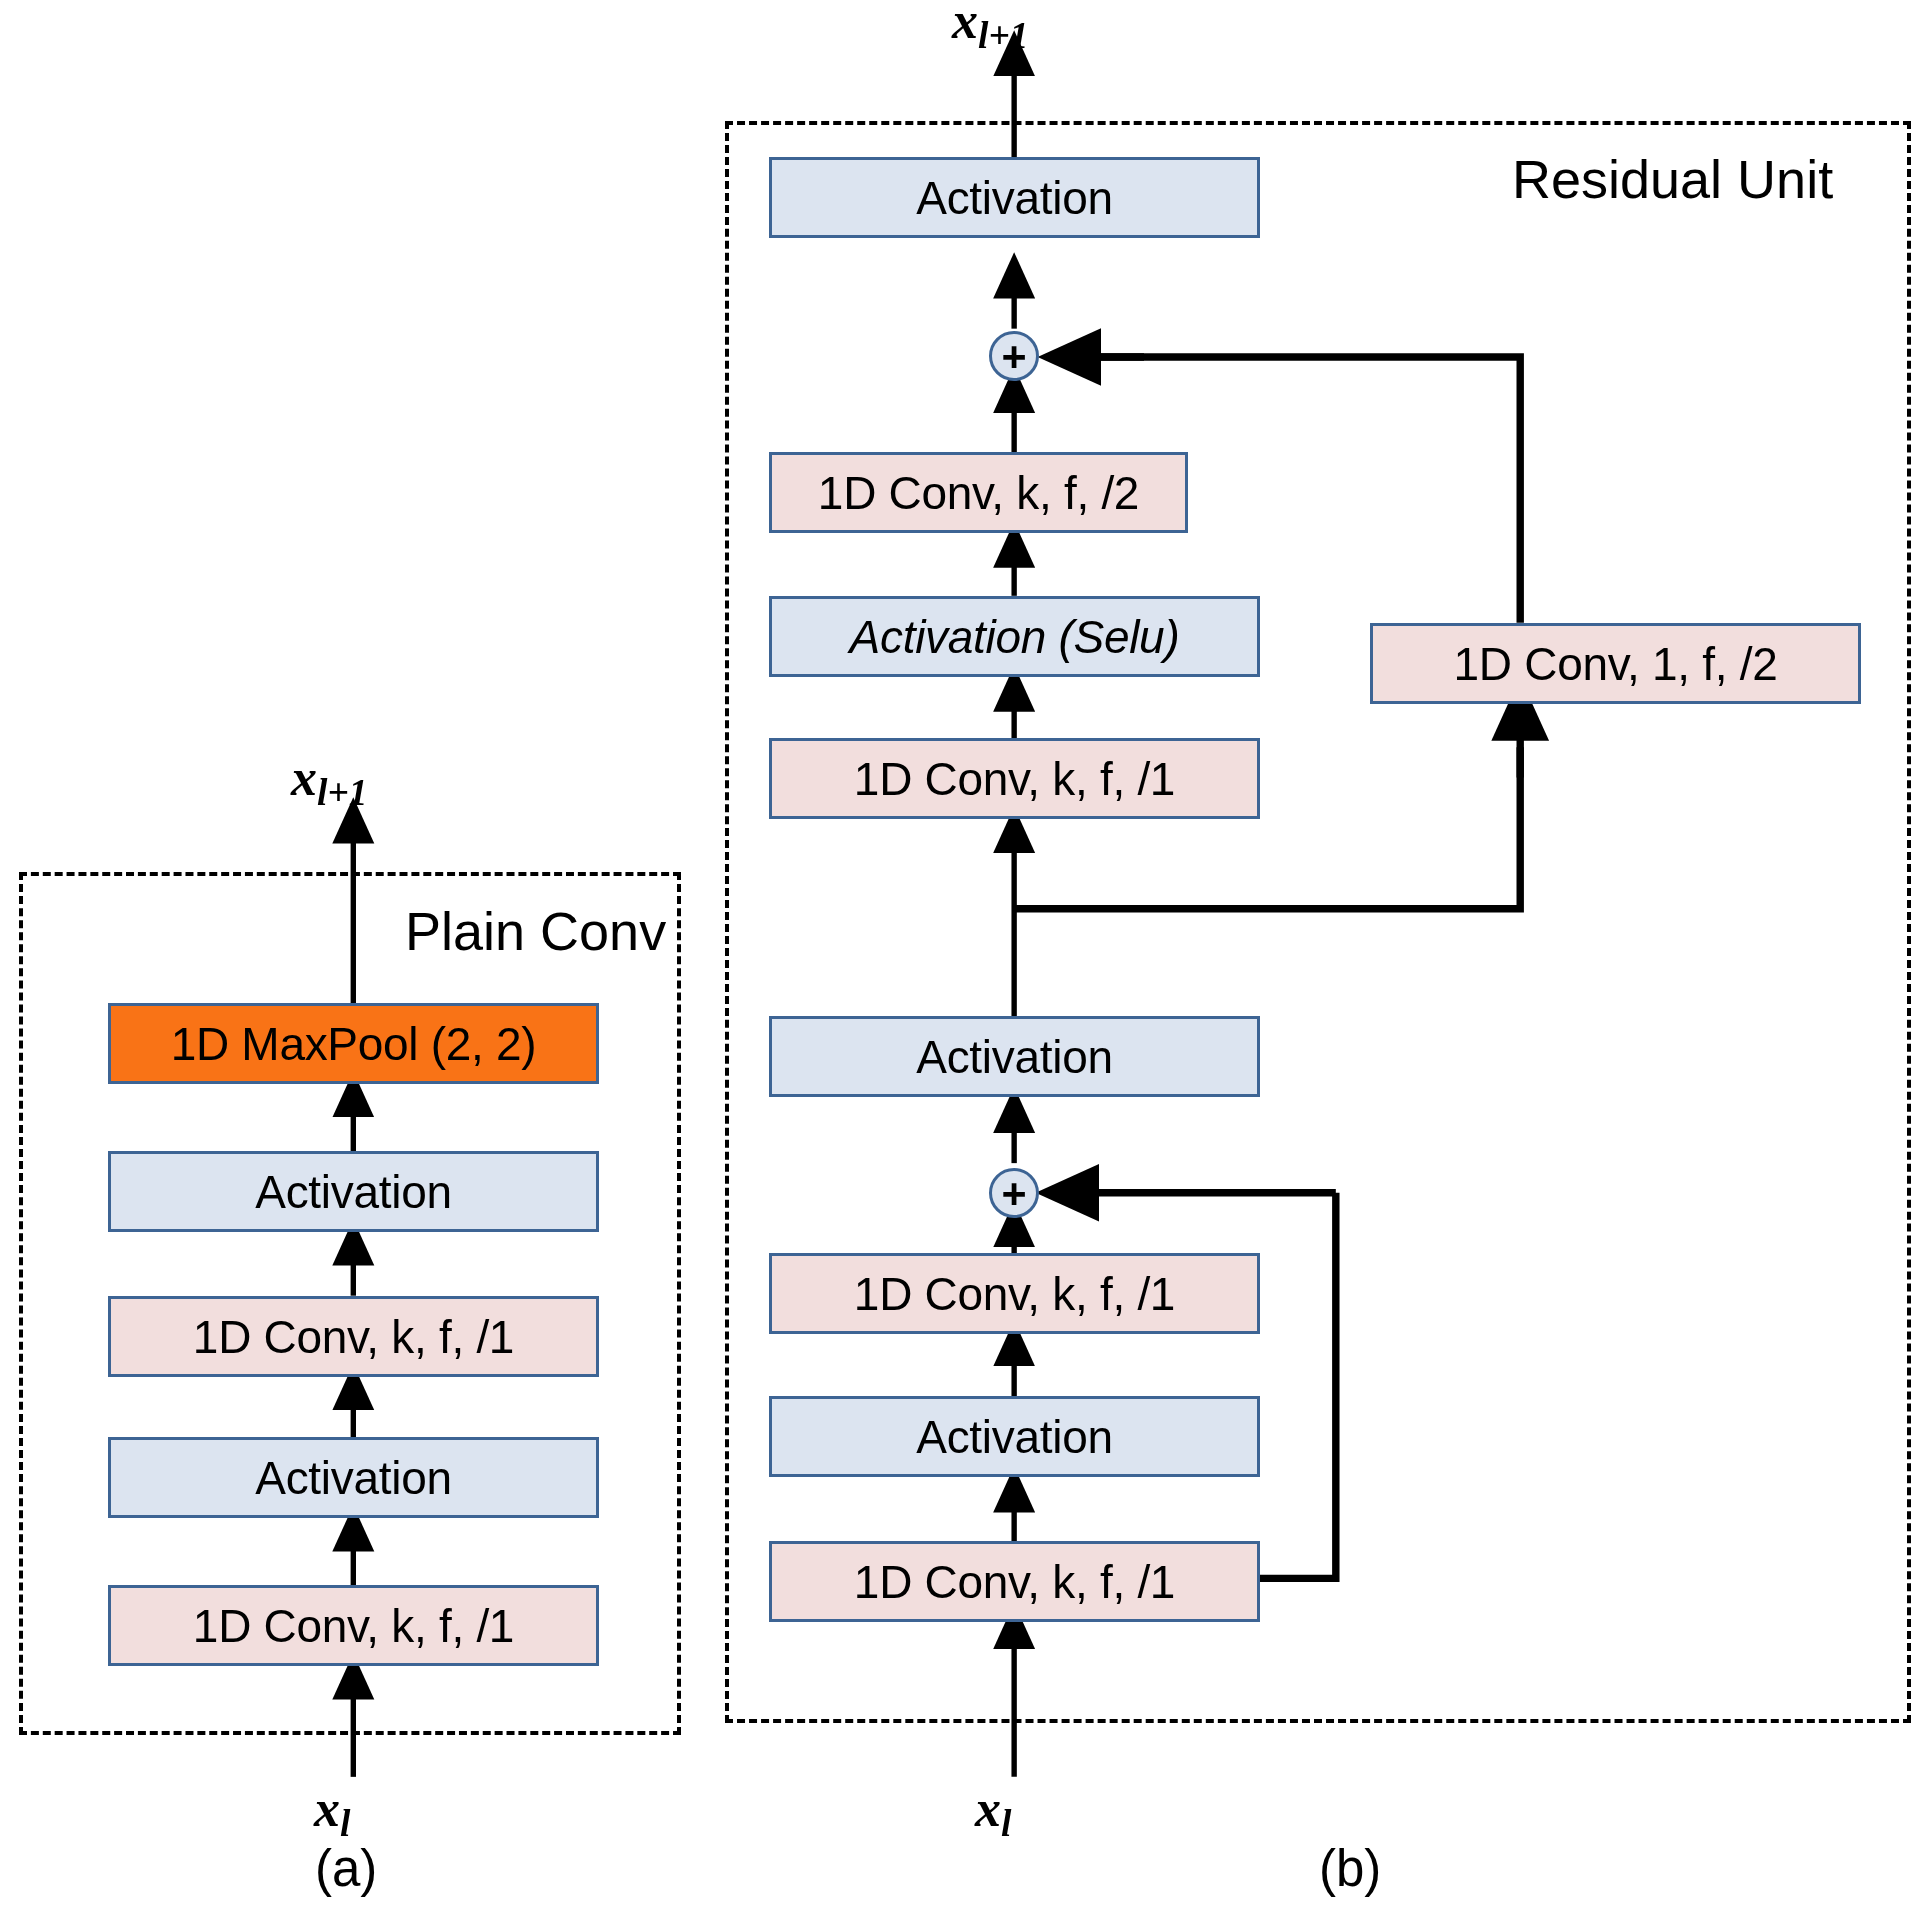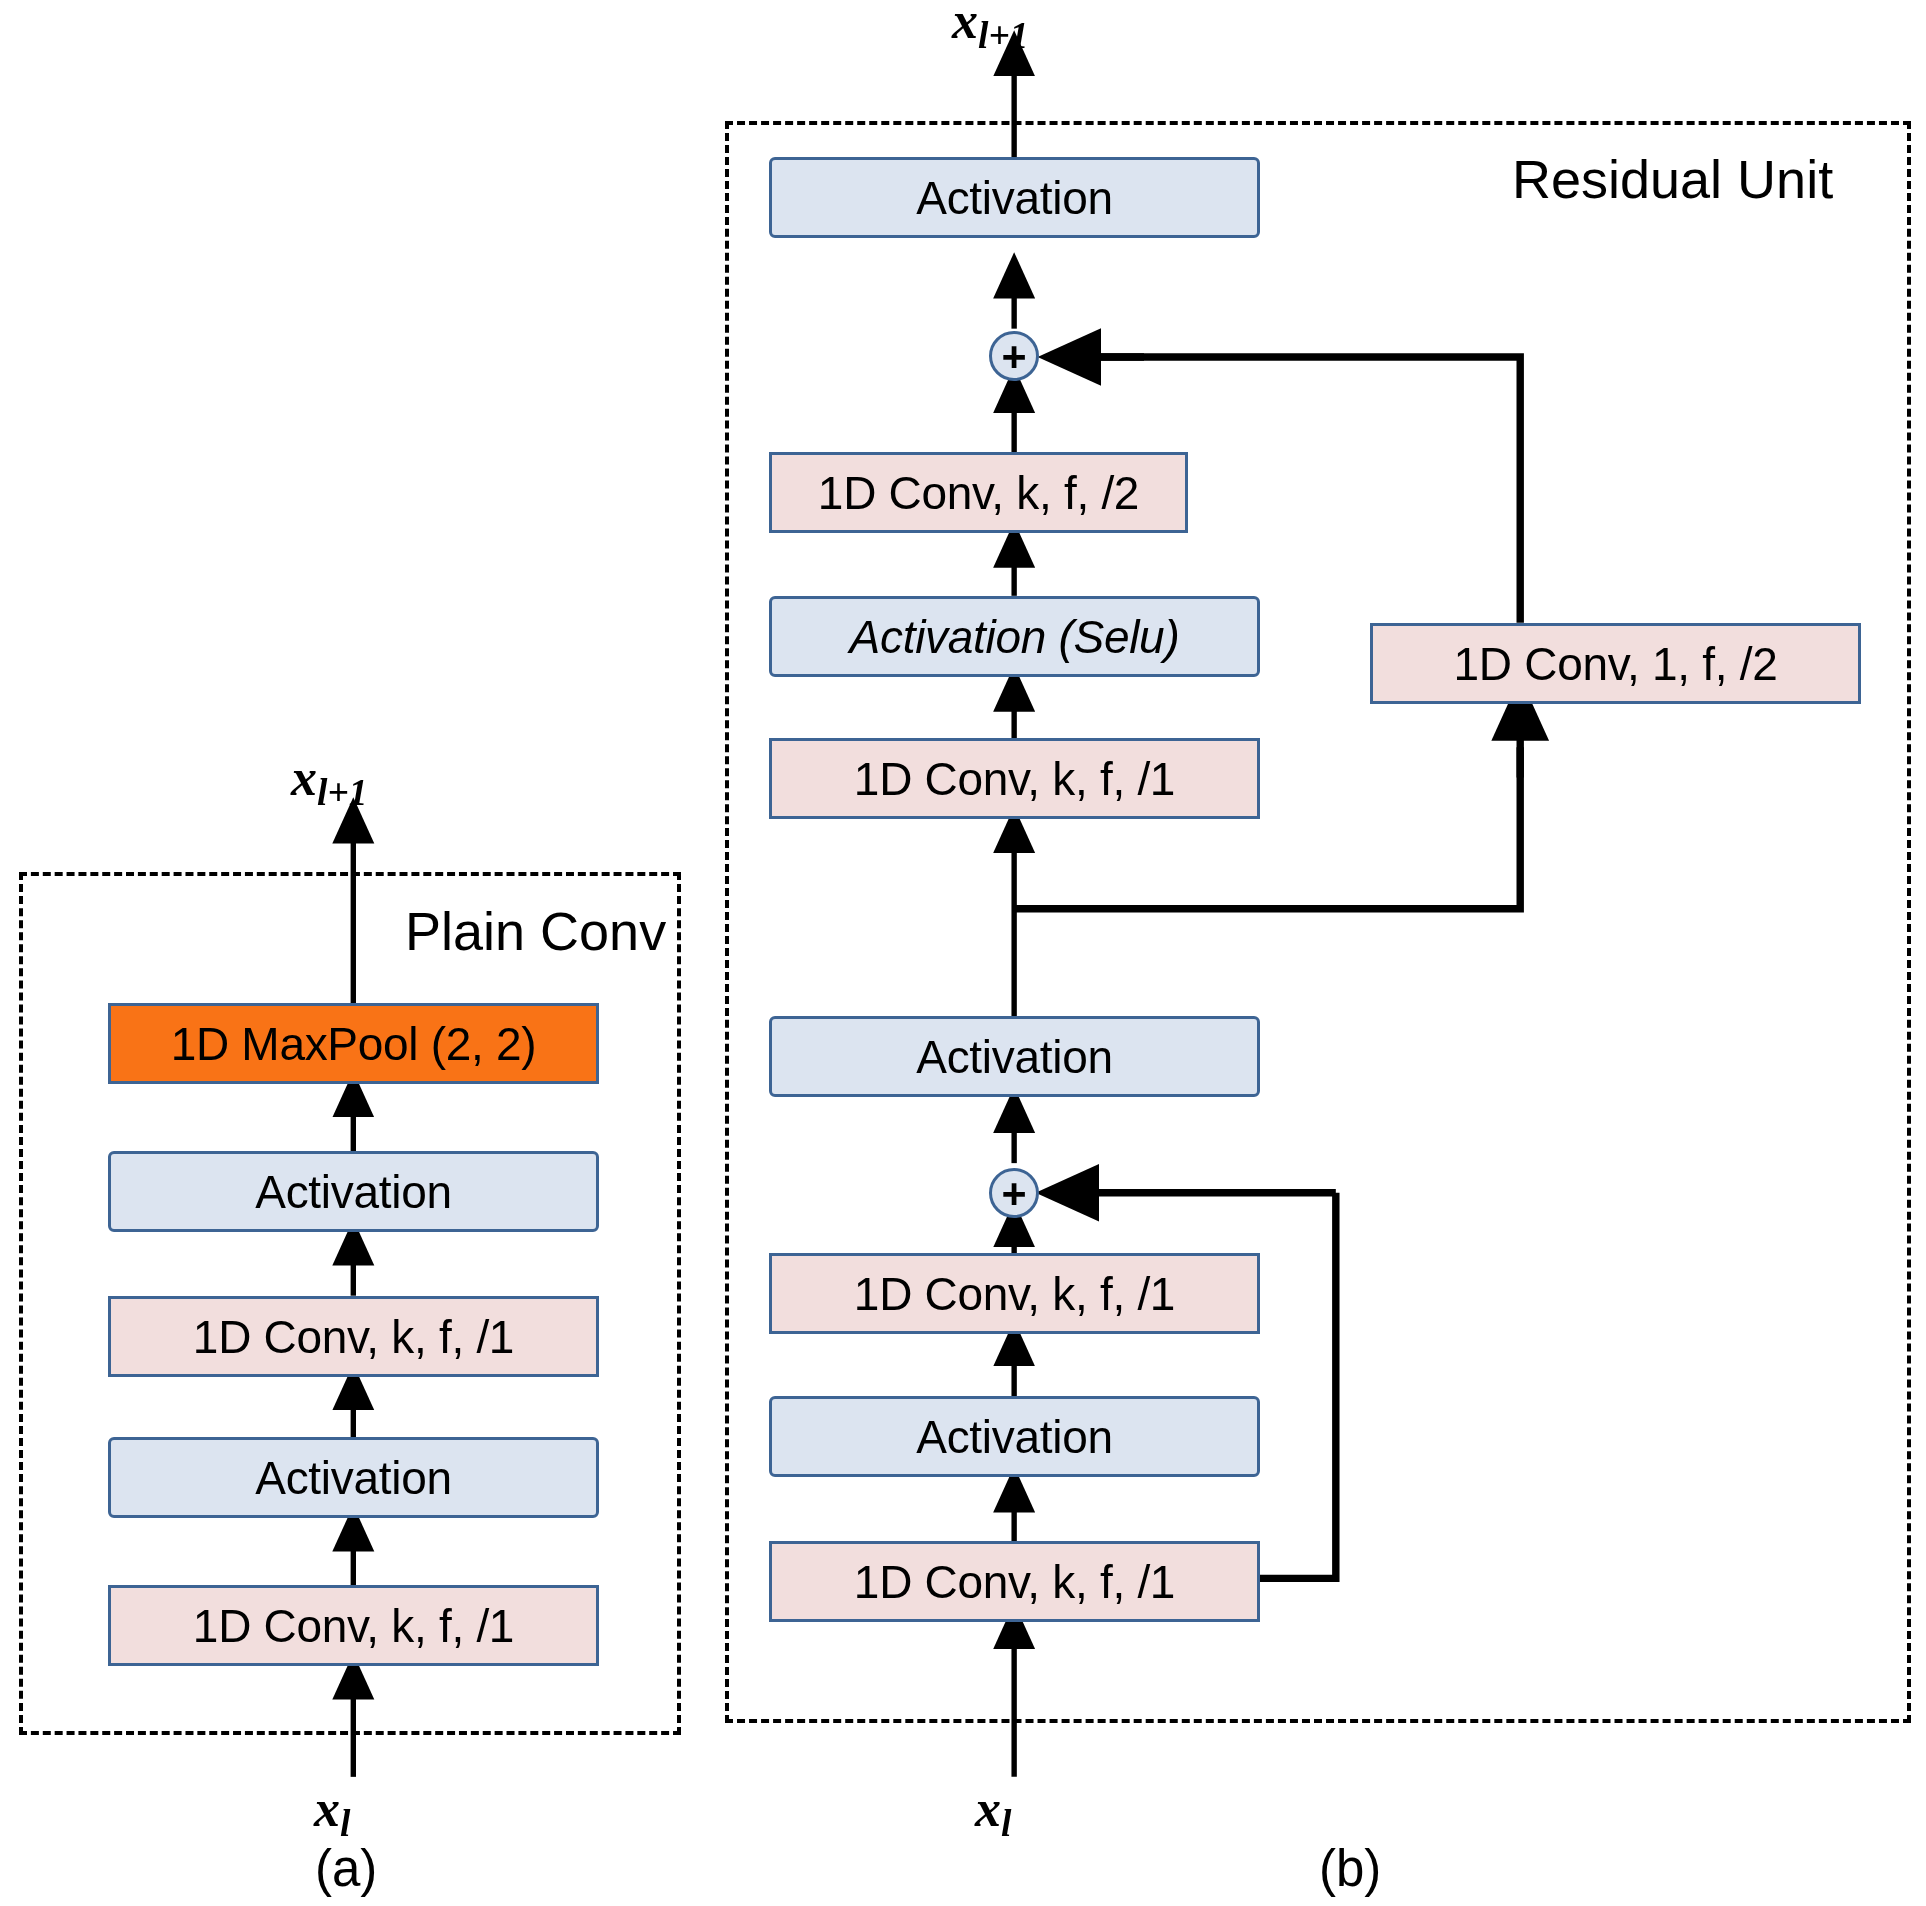--- a/index.html
+++ b/index.html
@@ -6,21 +6,21 @@
   body{width:1926px;height:1907px;position:relative;overflow:hidden;
        font-family:"Liberation Sans", sans-serif;color:#000;}
   .stage{position:absolute;left:0;top:0;width:1926px;height:1907px;}
   svg.wires{position:absolute;left:0;top:0;width:1926px;height:1907px;pointer-events:none;}
 
   .dashbox{position:absolute;border:4.7px dashed #000;box-sizing:border-box;background:transparent;}
 
   .nodebox{position:absolute;box-sizing:border-box;border:3.4px solid #3d6494;
            display:flex;align-items:center;justify-content:center;
            font-size:46px;line-height:1;white-space:nowrap;letter-spacing:-0.3px;}
-  .fill-blue{background:#dce4f0;border-radius:6px;}
+  .fill-blue{background:#dce4f0;}
   .fill-pink{background:#f2dedd;}
   .fill-green{background:#f97316;}
 
   .unit-title{position:absolute;font-size:54px;font-weight:normal;white-space:nowrap;}
 
   .plusnode{position:absolute;width:50px;height:50px;border-radius:50%;
             border:3.4px solid #3d6494;background:#dce4f0;
             display:flex;align-items:center;justify-content:center;
             font-size:43px;font-weight:bold;line-height:1;box-sizing:border-box;}
 

